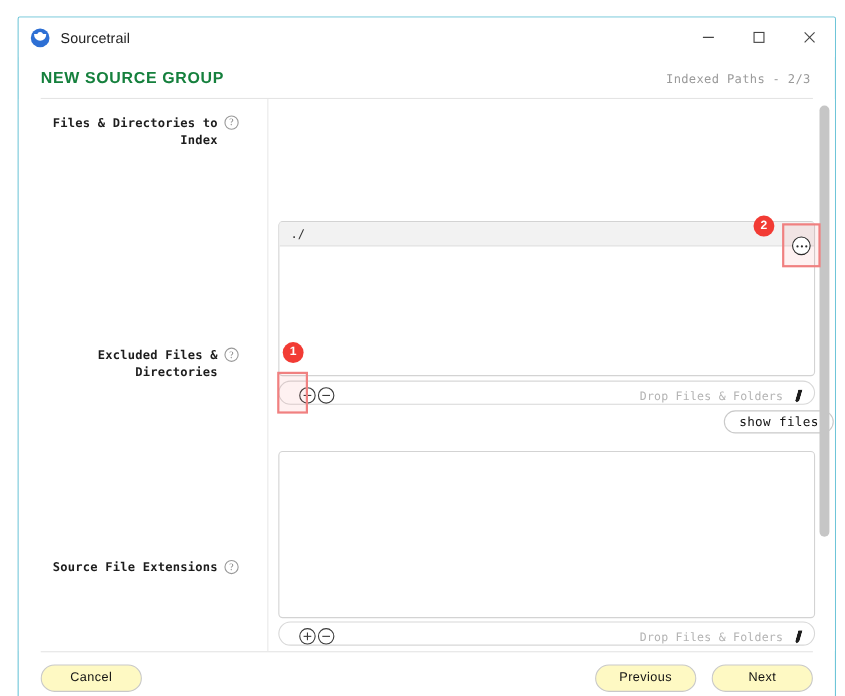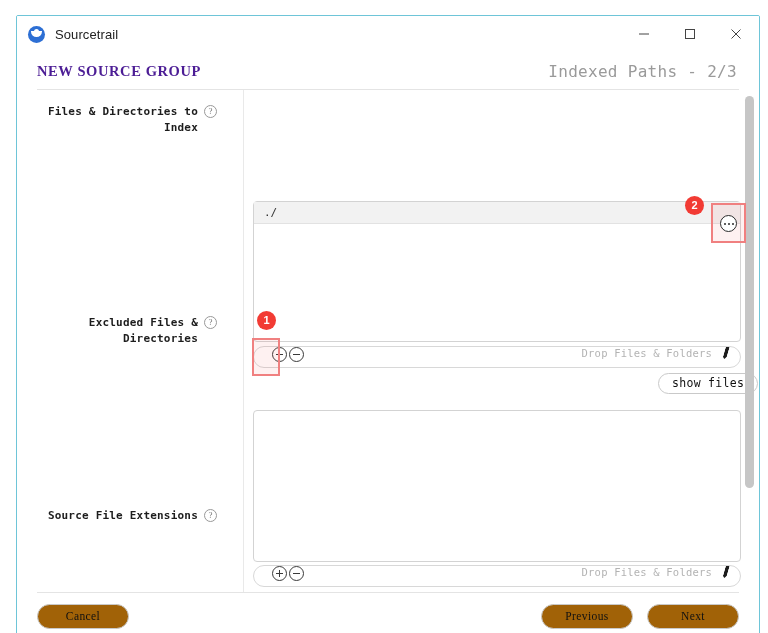--- a/index.html
+++ b/index.html
@@ -81,29 +81,29 @@
   
   .header {
     position: relative;
     height: 38px;
     padding: 0 22px 0 20px;
     display: flex;
     align-items: center;
     justify-content: space-between;
   }
   .header-title {
-    font-family: Liberation Serif, serif;
+    font-family: Liberation Sans, sans-serif;
     font-size: 14.5px;
     font-weight: bold;
-    color: #4c1d95;
+    color: #15803d;
     letter-spacing: 0.6px;
   }
   .header-step {
     font-family: "DejaVu Sans Mono", "Liberation Mono", monospace;
-    font-size: 16px;
+    font-size: 11px;
     color: #9a9a9a;
     letter-spacing: 0.3px;
   }
   .header-rule {
     position: absolute;
     left: 20px; right: 20px; bottom: 0;
     height: 1px;
     background: #e4e4e4;
   }
 
@@ -180,21 +180,21 @@
     border-bottom: 1px solid #e2e2e2;
   }
 
   .panel-bar {
     position: relative;
     height: 22px;
     border: 1px solid #d8d8d8;
     border-radius: 11px;
     background: #ffffff;
     display: flex;
-    align-items: flex-start;
+    align-items: flex-end;
     padding: 0 8px 0 18px;
   }
   .circ-btn {
     width: 15px; height: 15px;
     border: 1px solid #3a3a3a;
     border-radius: 50%;
     position: relative;
     flex: 0 0 auto;
     background: #fff;
   }
@@ -307,24 +307,24 @@
     justify-content: space-between;
   }
   .footer-rule {
     position: absolute;
     left: 20px; right: 20px; top: 0;
     height: 1px;
     background: #e4e4e4;
   }
   .footer-right { display: flex; gap: 14px; }
   .foot-btn {
-    font-family: Liberation Serif, serif;
+    font-family: Liberation Sans, sans-serif;
     font-size: 11.5px;
     color: #111;
-    background: #a16207;
+    background: #fef9c3;
     border: 1px solid #c9c9c9;
     border-radius: 13px;
     height: 25px;
     min-width: 92px;
     padding: 0 16px;
     letter-spacing: 0.4px;
   }
 </style>
 </head>
 <body>

